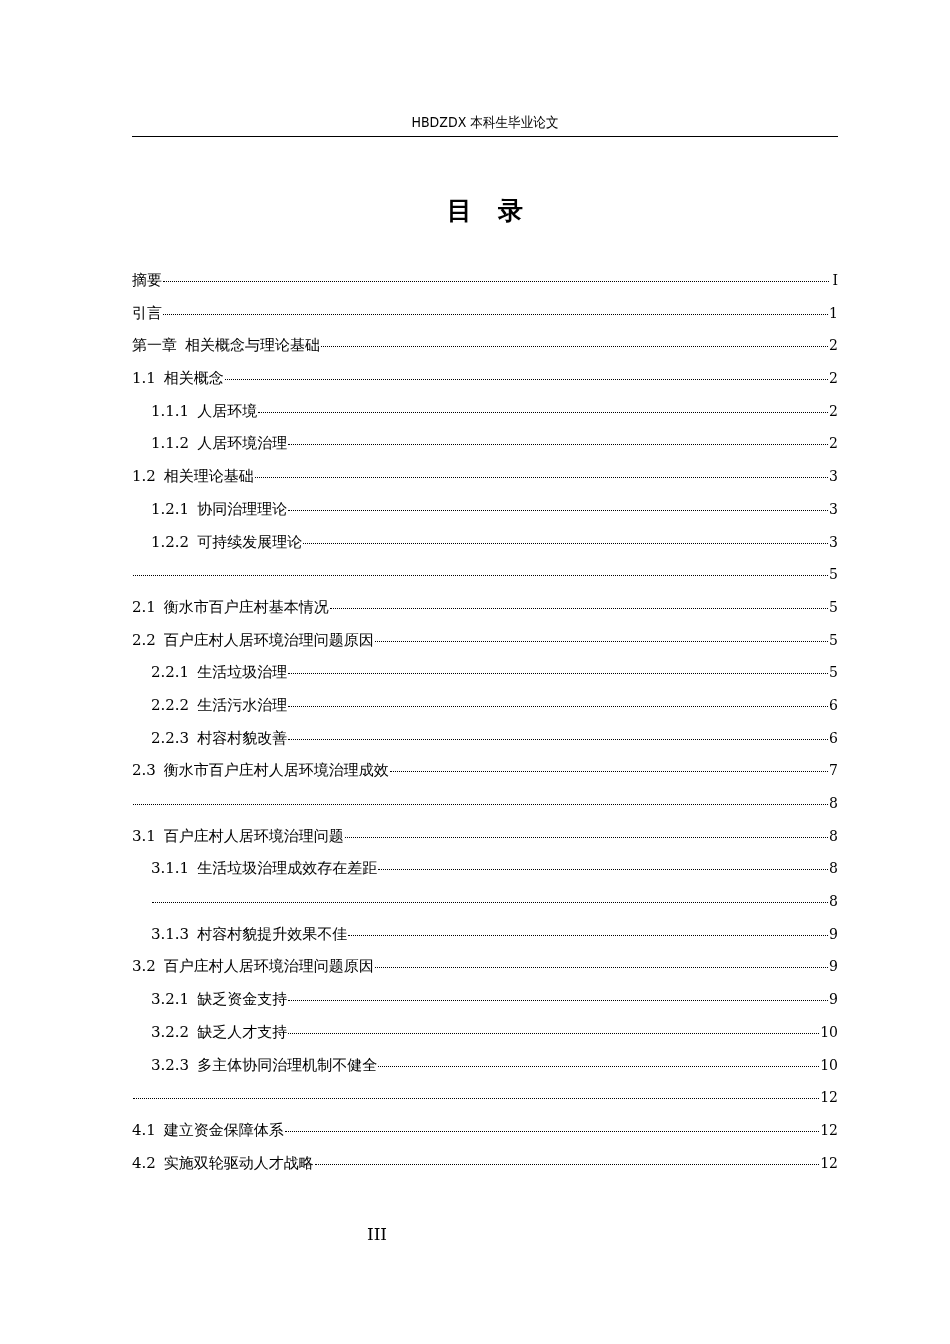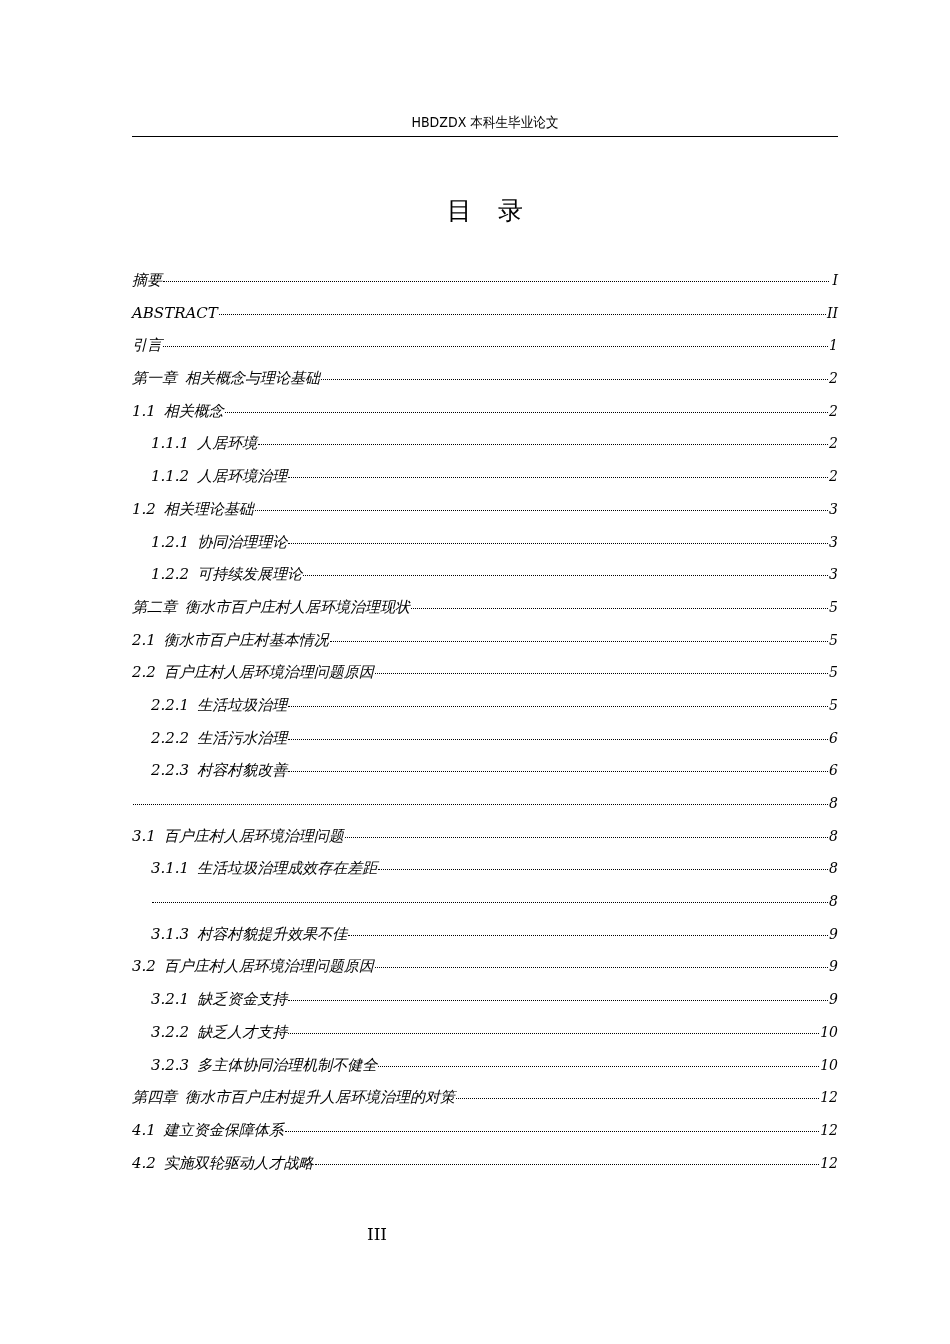--- a/index.html
+++ b/index.html
@@ -9,27 +9,27 @@
       position: absolute; left: 122px; width: 706px; top: 114px;
       text-align: center; font-family: "DejaVu Sans", sans-serif; font-size: 14px; letter-spacing: 0;
       transform: scaleX(0.9); transform-origin: center;
     }
     .header-rule {
       position: absolute; left: 122px; width: 706px; top: 136px; height: 0;
       border-top: 1.5px solid #000;
     }
     .toc-title {
       position: absolute; left: 122px; width: 706px; top: 194px;
-      text-align: center; font-family: "DejaVu Sans", sans-serif; font-weight: normal; font-size: 25px;
+      text-align: center; font-family: "DejaVu Sans", sans-serif; font-weight: bold; font-size: 25px;
       letter-spacing: 26px; padding-left: 26px; box-sizing: border-box;
     }
     .toc { position: absolute; left: 122px; width: 706px; top: 264px; }
     .toc-row {
       display: flex; align-items: baseline; height: 32.7px; line-height: 32.7px;
-      font-family: "DejaVu Serif", serif; font-size: 15px; white-space: nowrap; font-style: italic;
+      font-family: "DejaVu Serif", serif; font-size: 15px; white-space: nowrap;
     }
     .toc-row.level-3 { padding-left: 19px; }
     .toc-row .label { flex: 0 0 auto; }
     .toc-row.chapter .label { font-family: "DejaVu Sans", sans-serif; }
     .toc-row .num { margin-right: 8px; }
     .toc-row .leader {
       flex: 1 1 auto; overflow: hidden; margin: 0 1px;
       border-bottom: 1.5px dotted #000; height: 0; position: relative; top: -3px; align-self: auto;
     }
     .toc-row .page-num { flex: 0 0 auto; font-family: "DejaVu Serif", serif; font-size: 14px; min-width: 8px; text-align: right; }
@@ -45,25 +45,20 @@
   <div class="header-text">HBDZDX 本科生毕业论文</div>
   <div class="header-rule"></div>
 
   <div class="toc-title">目录</div>
 
   <div class="toc" id="toc">
       <div class="toc-row level-0">
         <span class="label"><span class="text">摘要</span></span>
         <span class="leader"></span>
         <span class="page-num">I</span>
-      </div>
-      <div class="toc-row level-0">
-        <span class="label"><span class="text">ABSTRACT</span></span>
-        <span class="leader"></span>
-        <span class="page-num">II</span>
       </div>
       <div class="toc-row level-0">
         <span class="label"><span class="text">引言</span></span>
         <span class="leader"></span>
         <span class="page-num">1</span>
       </div>
       <div class="toc-row level-1 chapter">
         <span class="label"><span class="num">第一章</span><span class="text">相关概念与理论基础</span></span>
         <span class="leader"></span>
         <span class="page-num">2</span>
@@ -92,21 +87,20 @@
         <span class="label"><span class="num">1.2.1</span><span class="text">协同治理理论</span></span>
         <span class="leader"></span>
         <span class="page-num">3</span>
       </div>
       <div class="toc-row level-3">
         <span class="label"><span class="num">1.2.2</span><span class="text">可持续发展理论</span></span>
         <span class="leader"></span>
         <span class="page-num">3</span>
       </div>
       <div class="toc-row level-1 chapter">
-        <span class="label"><span class="num">第二章</span><span class="text">衡水市百户庄村人居环境治理现状</span></span>
         <span class="leader"></span>
         <span class="page-num">5</span>
       </div>
       <div class="toc-row level-2">
         <span class="label"><span class="num">2.1</span><span class="text">衡水市百户庄村基本情况</span></span>
         <span class="leader"></span>
         <span class="page-num">5</span>
       </div>
       <div class="toc-row level-2">
         <span class="label"><span class="num">2.2</span><span class="text">百户庄村人居环境治理问题原因</span></span>
@@ -120,20 +114,25 @@
       </div>
       <div class="toc-row level-3">
         <span class="label"><span class="num">2.2.2</span><span class="text">生活污水治理</span></span>
         <span class="leader"></span>
         <span class="page-num">6</span>
       </div>
       <div class="toc-row level-3">
         <span class="label"><span class="num">2.2.3</span><span class="text">村容村貌改善</span></span>
         <span class="leader"></span>
         <span class="page-num">6</span>
+      </div>
+      <div class="toc-row level-2">
+        <span class="label"><span class="num">2.3</span><span class="text">衡水市百户庄村人居环境治理成效</span></span>
+        <span class="leader"></span>
+        <span class="page-num">7</span>
       </div>
       <div class="toc-row level-1 chapter">
         <span class="leader"></span>
         <span class="page-num">8</span>
       </div>
       <div class="toc-row level-2">
         <span class="label"><span class="num">3.1</span><span class="text">百户庄村人居环境治理问题</span></span>
         <span class="leader"></span>
         <span class="page-num">8</span>
       </div>
@@ -165,21 +164,20 @@
         <span class="label"><span class="num">3.2.2</span><span class="text">缺乏人才支持</span></span>
         <span class="leader"></span>
         <span class="page-num">10</span>
       </div>
       <div class="toc-row level-3">
         <span class="label"><span class="num">3.2.3</span><span class="text">多主体协同治理机制不健全</span></span>
         <span class="leader"></span>
         <span class="page-num">10</span>
       </div>
       <div class="toc-row level-1 chapter">
-        <span class="label"><span class="num">第四章</span><span class="text">衡水市百户庄村提升人居环境治理的对策</span></span>
         <span class="leader"></span>
         <span class="page-num">12</span>
       </div>
       <div class="toc-row level-2">
         <span class="label"><span class="num">4.1</span><span class="text">建立资金保障体系</span></span>
         <span class="leader"></span>
         <span class="page-num">12</span>
       </div>
       <div class="toc-row level-2">
         <span class="label"><span class="num">4.2</span><span class="text">实施双轮驱动人才战略</span></span>

